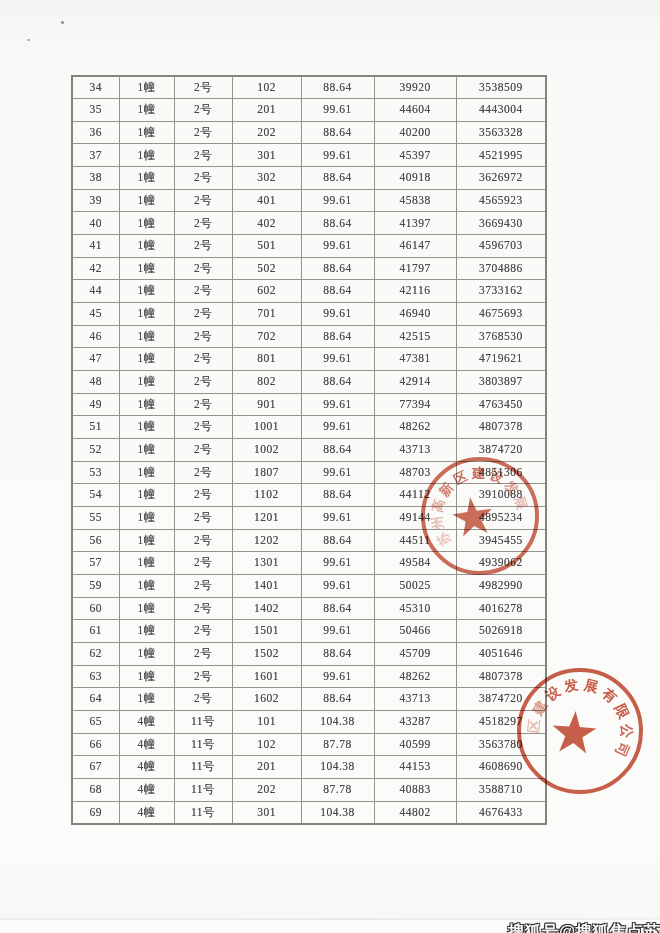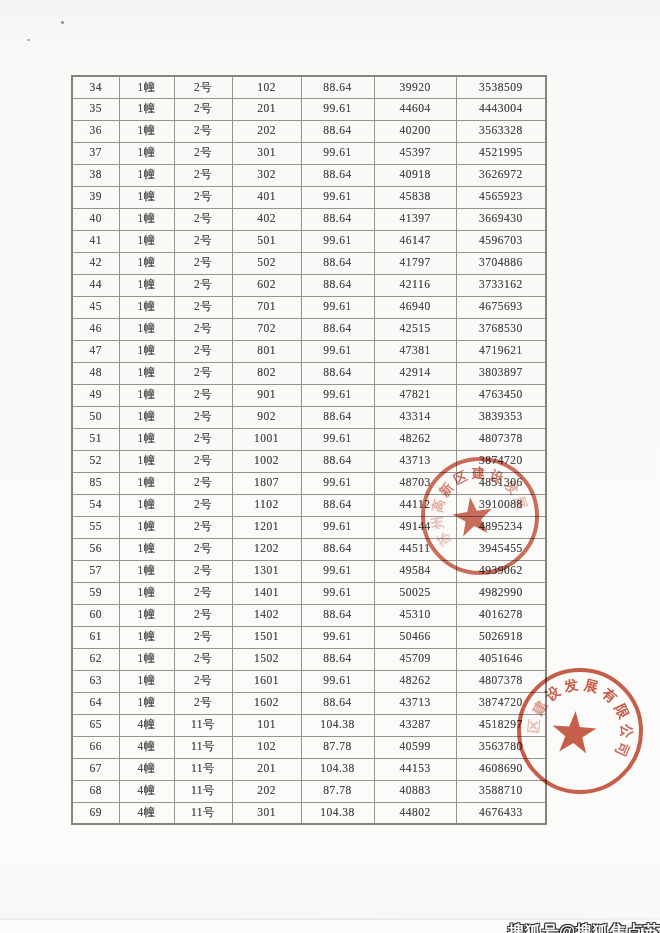--- a/index.html
+++ b/index.html
@@ -203,52 +203,43 @@
             <td>88.64</td>
             <td>42914</td>
             <td>3803897</td>
           </tr>
           <tr>
             <td>49</td>
             <td>1幢</td>
             <td>2号</td>
             <td>901</td>
             <td>99.61</td>
-            <td>47821</td>
+            <td>77394</td>
             <td>4763450</td>
-          </tr>
-          <tr>
-            <td>50</td>
-            <td>1幢</td>
-            <td>2号</td>
-            <td>902</td>
-            <td>88.64</td>
-            <td>43314</td>
-            <td>3839353</td>
           </tr>
           <tr>
             <td>51</td>
             <td>1幢</td>
             <td>2号</td>
             <td>1001</td>
             <td>99.61</td>
             <td>48262</td>
             <td>4807378</td>
           </tr>
           <tr>
             <td>52</td>
             <td>1幢</td>
             <td>2号</td>
             <td>1002</td>
             <td>88.64</td>
             <td>43713</td>
             <td>3874720</td>
           </tr>
           <tr>
-            <td>85</td>
+            <td>53</td>
             <td>1幢</td>
             <td>2号</td>
             <td>1807</td>
             <td>99.61</td>
             <td>48703</td>
             <td>4851306</td>
           </tr>
           <tr>
             <td>54</td>
             <td>1幢</td>

